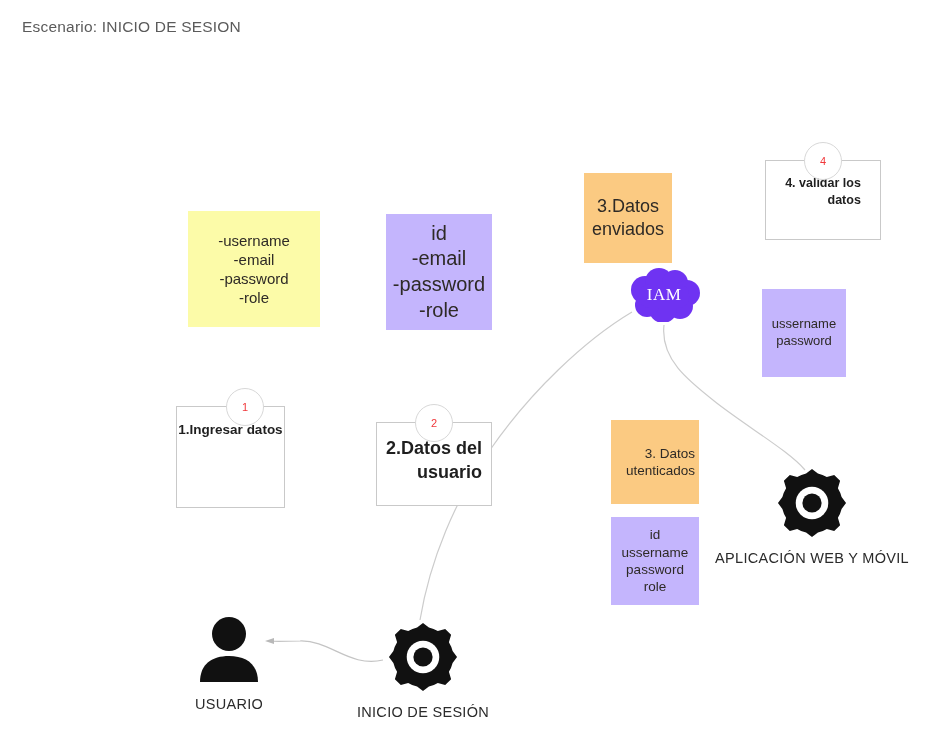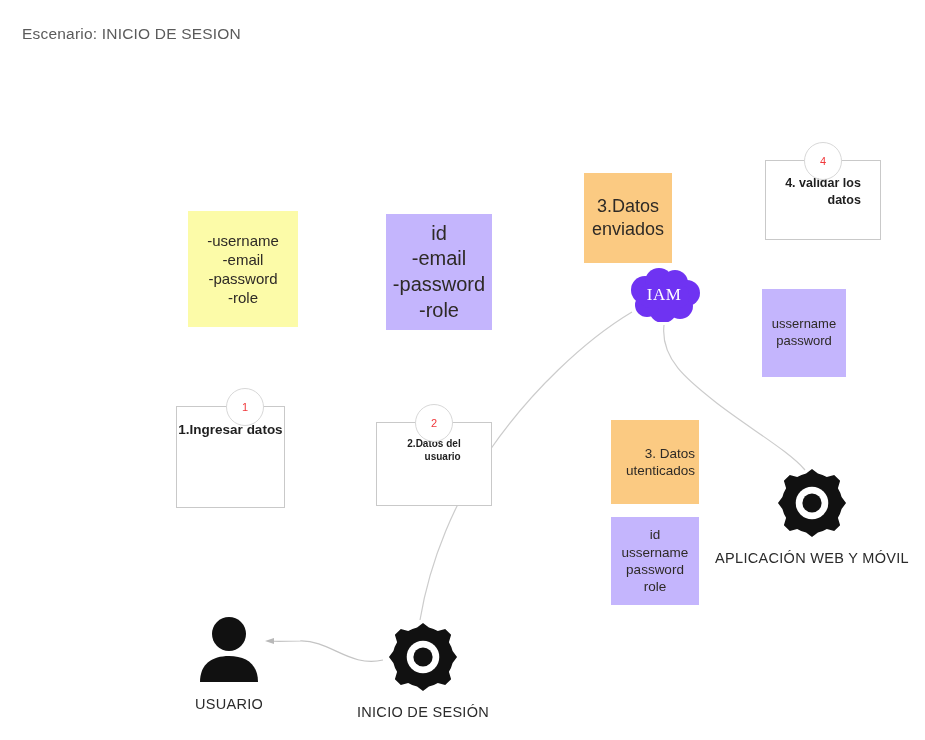--- a/index.html
+++ b/index.html
@@ -22,21 +22,20 @@
   .abs { position: absolute; }
 
   
   #scenario-title {
     left: 22px;
     top: 18px;
     font-size: 15.5px;
     color: #5b5b5b;
     letter-spacing: 0.2px;
     white-space: nowrap;
-    margin-top: 7px;
   }
 
   
   #connectors {
     left: 0; top: 0;
     width: 925px; height: 740px;
     pointer-events: none;
   }
 
   
@@ -121,21 +120,21 @@
   <svg class="abs" id="connectors" viewBox="0 0 925 740" xmlns="http://www.w3.org/2000/svg">
 
     <path d="M 383 660 C 350 668 330 640 300 641 C 288 641 278 642 268 641" fill="none" stroke="#c4c4c4" stroke-width="1.2"></path>
     <path d="M 274 638 L 265 641 L 274 644 Z" fill="#b8b8b8" stroke="none"></path>
 
     <path d="M 420 620 C 430 560 455 500 490 450 C 530 392 585 340 632 312" fill="none" stroke="#cccccc" stroke-width="1.2"></path>
 
     <path d="M 664 325 C 660 360 690 382 718 404 C 752 430 790 452 805 470" fill="none" stroke="#cccccc" stroke-width="1.2"></path>
   </svg>
 
-  <div class="abs note pale" style="left:188px; top:211px; width:110px; height:116px; font-size:15px;">
+  <div class="abs note pale" style="left:188px; top:211px; width:132px; height:116px; font-size:15px;">
     <span class="note-line">-username</span>
     <span class="note-line">-email</span>
     <span class="note-line">-password</span>
     <span class="note-line">-role</span>
   </div>
 
   <div class="abs note bright" style="left:386px; top:214px; width:106px; height:116px; font-size:20px;">
     <span class="note-line">id</span>
     <span class="note-line">-email</span>
     <span class="note-line">-password</span>
@@ -164,21 +163,21 @@
     <span class="note-line">role</span>
   </div>
 
   <div class="abs step-box" style="left:176px; top:406px; width:109px; height:102px; font-size:13.5px;">
     <span class="step-text">1.Ingresar datos</span>
   </div>
   <div class="abs badge" style="left:226px; top:388px;">
     <span>1</span>
   </div>
 
-  <div class="abs step-box" style="left:376px; top:422px; width:116px; height:84px; font-size:10px;">
+  <div class="abs step-box" style="left:376px; top:422px; width:116px; height:84px; font-size:18px;">
     <span class="step-text">
       <span>2.Datos del</span><br>
       <span>usuario</span>
     </span>
   </div>
   <div class="abs badge" style="left:415px; top:404px;">
     <span>2</span>
   </div>
 
   <div class="abs step-box" style="left:765px; top:160px; width:116px; height:80px; font-size:12.5px;">

